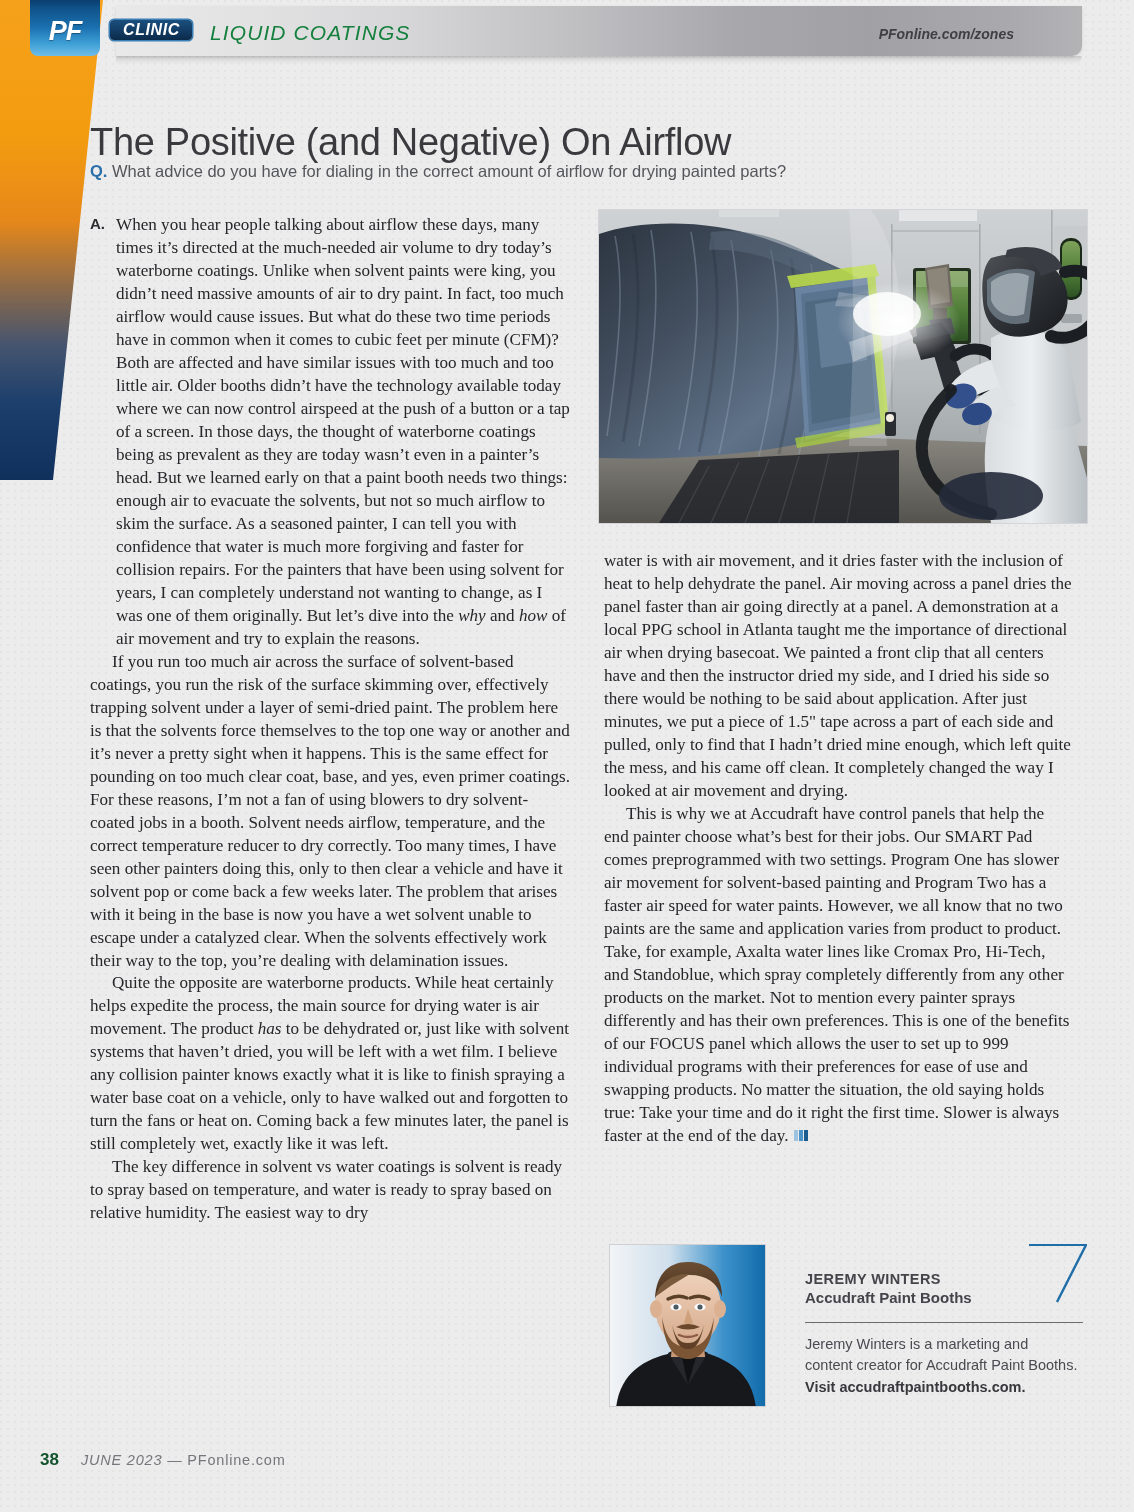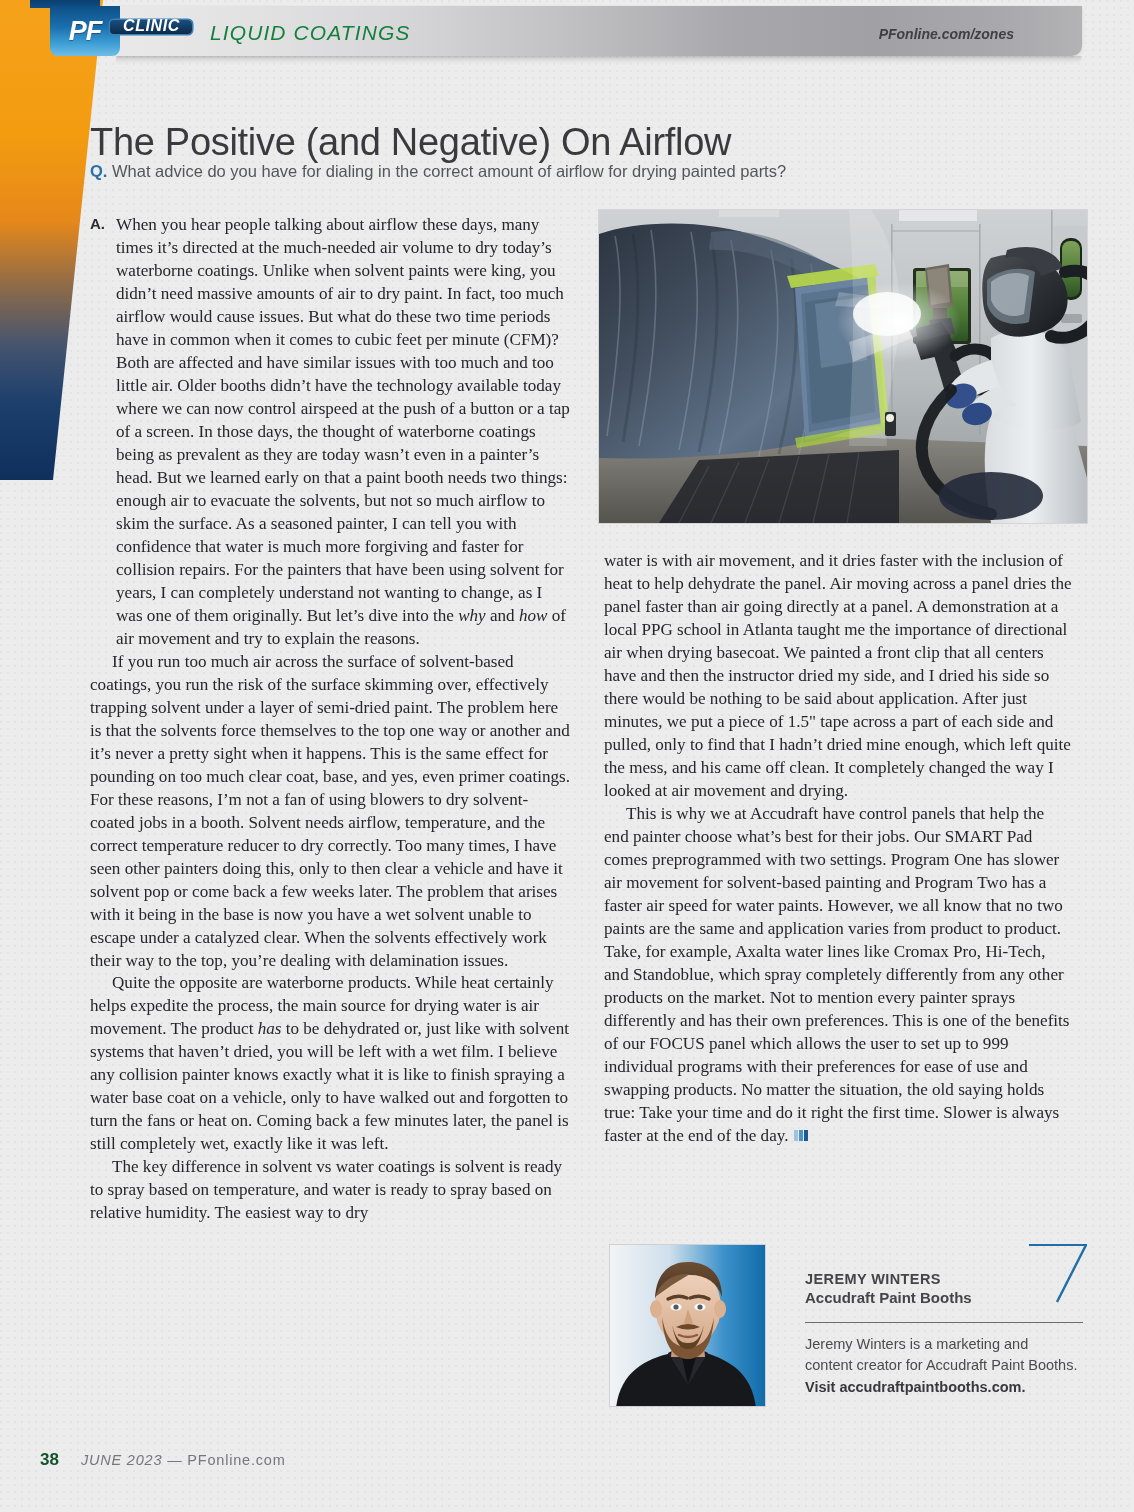--- a/index.html
+++ b/index.html
@@ -83,21 +83,20 @@
     left: 30px;
     top: 6px;
     width: 70px;
     height: 50px;
     z-index: 5;
     background: linear-gradient(180deg, #0e4f86 0%, #1a6fae 42%, #3e9fd6 75%, #6fbde6 100%);
     border-radius: 0 0 8px 8px;
     display: flex;
     align-items: center;
     justify-content: center;
-    margin-left: 20px;
   }
   .pf-logo span {
     color: #ffffff;
     font-size: 27px;
     font-weight: bold;
     font-style: italic;
     letter-spacing: -1px;
     line-height: 1;
     text-shadow: 0 1px 1px rgba(0,0,0,0.35);
   }
@@ -109,27 +108,27 @@
     height: 8px;
     z-index: 5;
     background: linear-gradient(180deg, #0a3f70, #0e4f86);
   }
 
   
   .clinic-pill {
     position: absolute;
     left: 110px;
     top: 20px;
-    height: 14px;
+    height: 20px;
     padding: 0 12px 0 13px;
     z-index: 6;
     background: linear-gradient(180deg, #1b4f7e 0%, #123b63 55%, #0c2b4a 100%);
     border-radius: 4px;
     display: flex;
-    align-items: flex-end;
+    align-items: center;
     box-shadow: 0 0 0 1.5px #3b7fb4;
   }
   .clinic-pill span {
     color: #ffffff;
     font-size: 16px;
     font-weight: bold;
     font-style: italic;
     letter-spacing: 0.6px;
     line-height: 1;
   }

